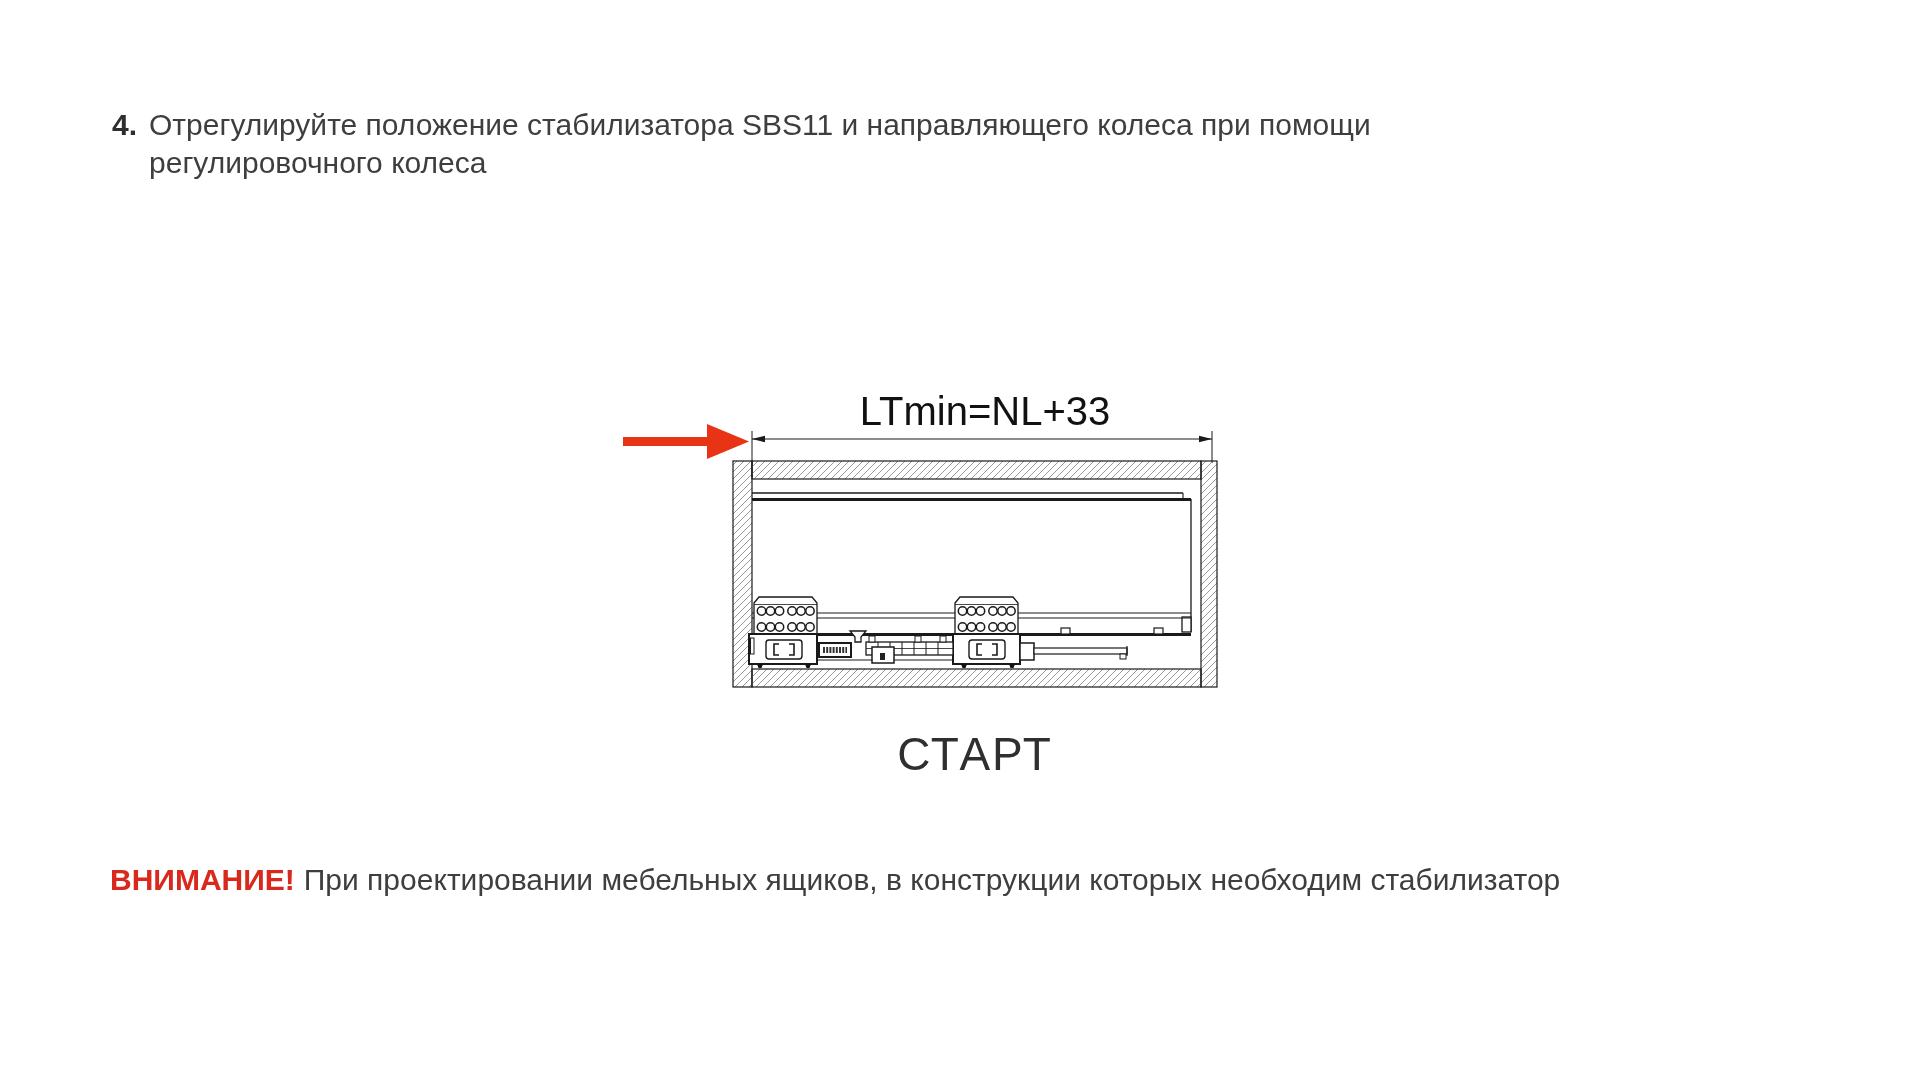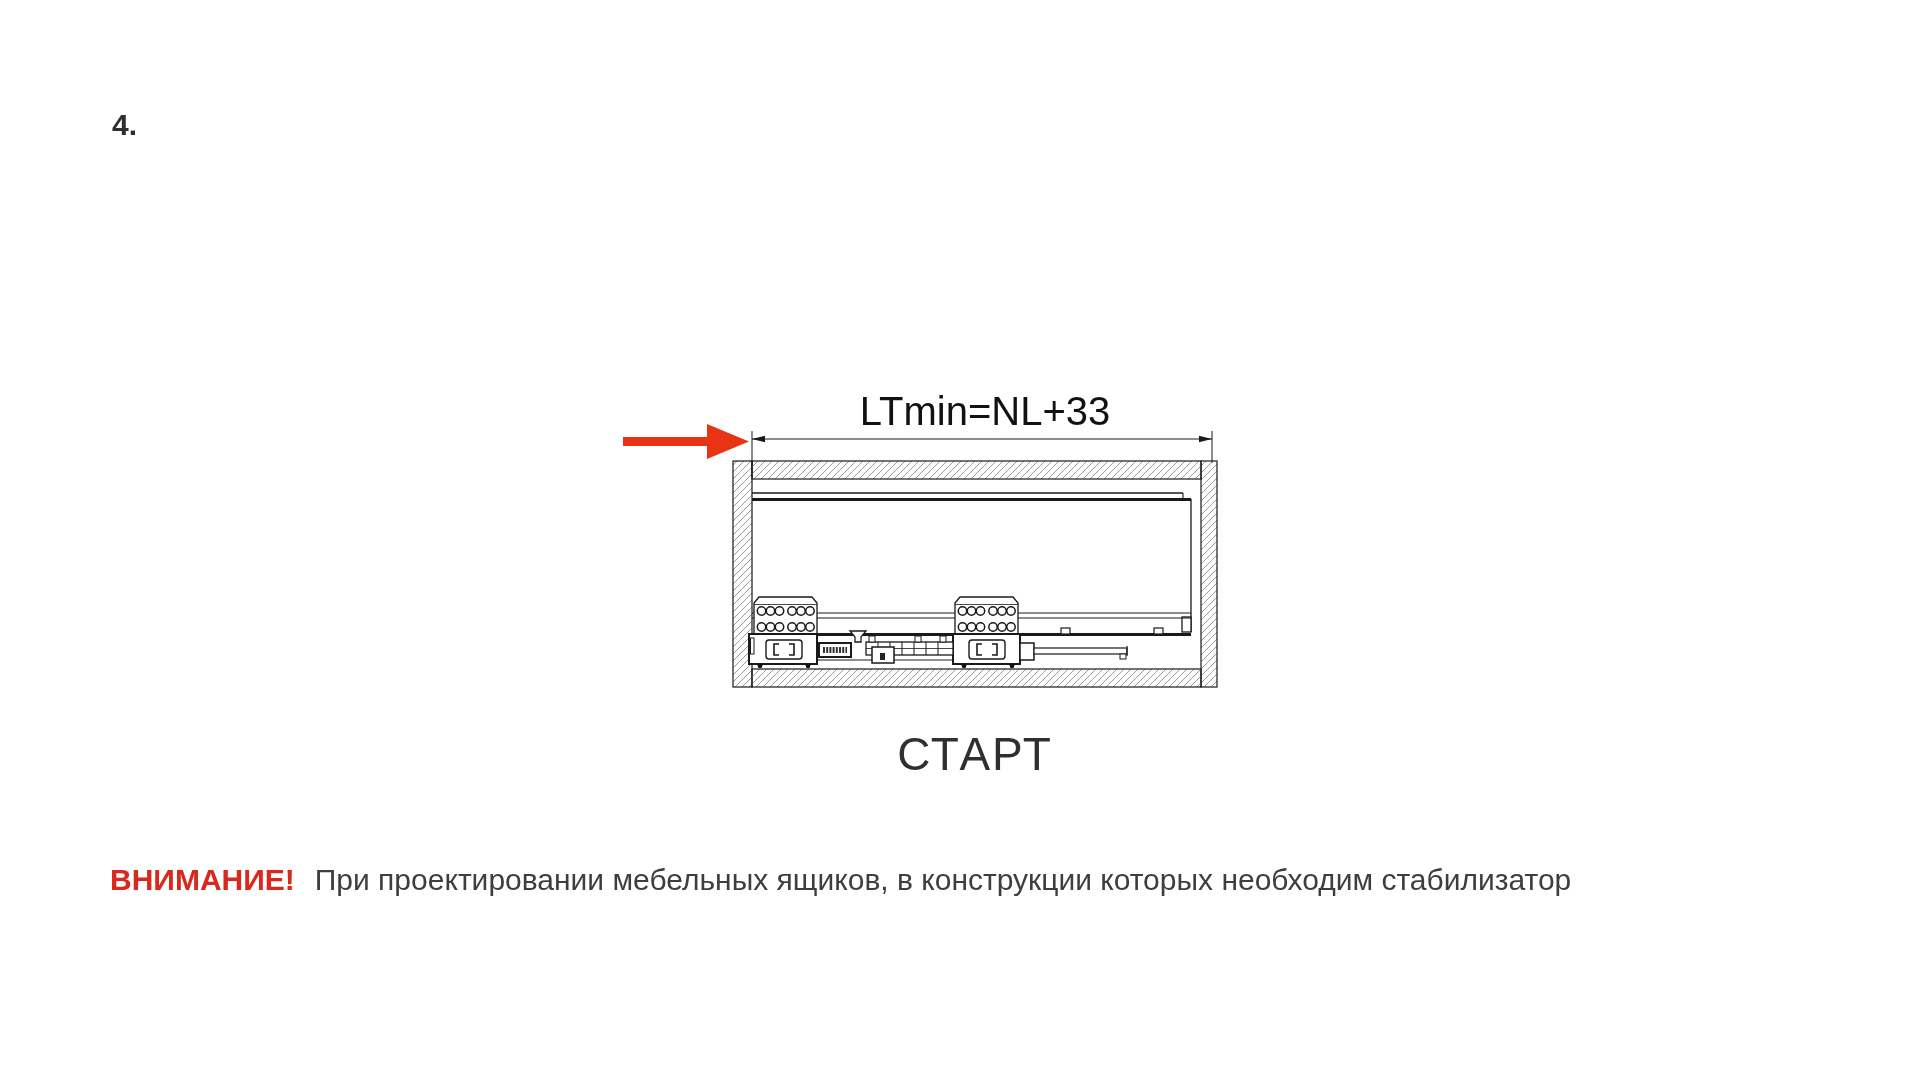--- a/index.html
+++ b/index.html
@@ -10,30 +10,32 @@
         font-size:30px;line-height:38px;color:#3e3e3e;}
   .step-num{font-weight:bold;color:#2e2e2e;margin-right:12px;white-space:nowrap;}
   .step-text .line{display:block;white-space:nowrap;}
   
   .diagram-svg{position:absolute;left:617px;top:385px;width:610px;height:400px;}
   .diagram-svg text{font-family:"Liberation Sans",sans-serif;}
   
   .warning{position:absolute;left:110px;top:858px;width:1500px;
            font-size:30px;line-height:44px;color:#3e3e3e;}
   .warning .wline{white-space:nowrap;}
-  .wlabel{font-weight:bold;color:#d8291c;margin-right:20px;}
+  .wlabel{font-weight:bold;color:#d8291c;margin-right:9px;}
 </style>
 </head>
 <body>
 
 <div class="page">
 
   <div class="step">
     <span class="step-num">4.</span>
     <span class="step-text">
+      <span class="line">Отрегулируйте положение стабилизатора SBS11 и направляющего колеса при помощи</span>
+      <span class="line">регулировочного колеса</span>
     </span>
   </div>
 
   <svg class="diagram-svg" viewBox="0 0 610 400">
     <defs>
       <pattern id="hatch" width="7" height="7" patternUnits="userSpaceOnUse">
         <path d="M-1.75,1.75 L1.75,-1.75 M0,7 L7,0 M5.25,8.75 L8.75,5.25" stroke="#8f8f8f" stroke-width="0.9" fill="none"></path>
       </pattern>
     </defs>
 

